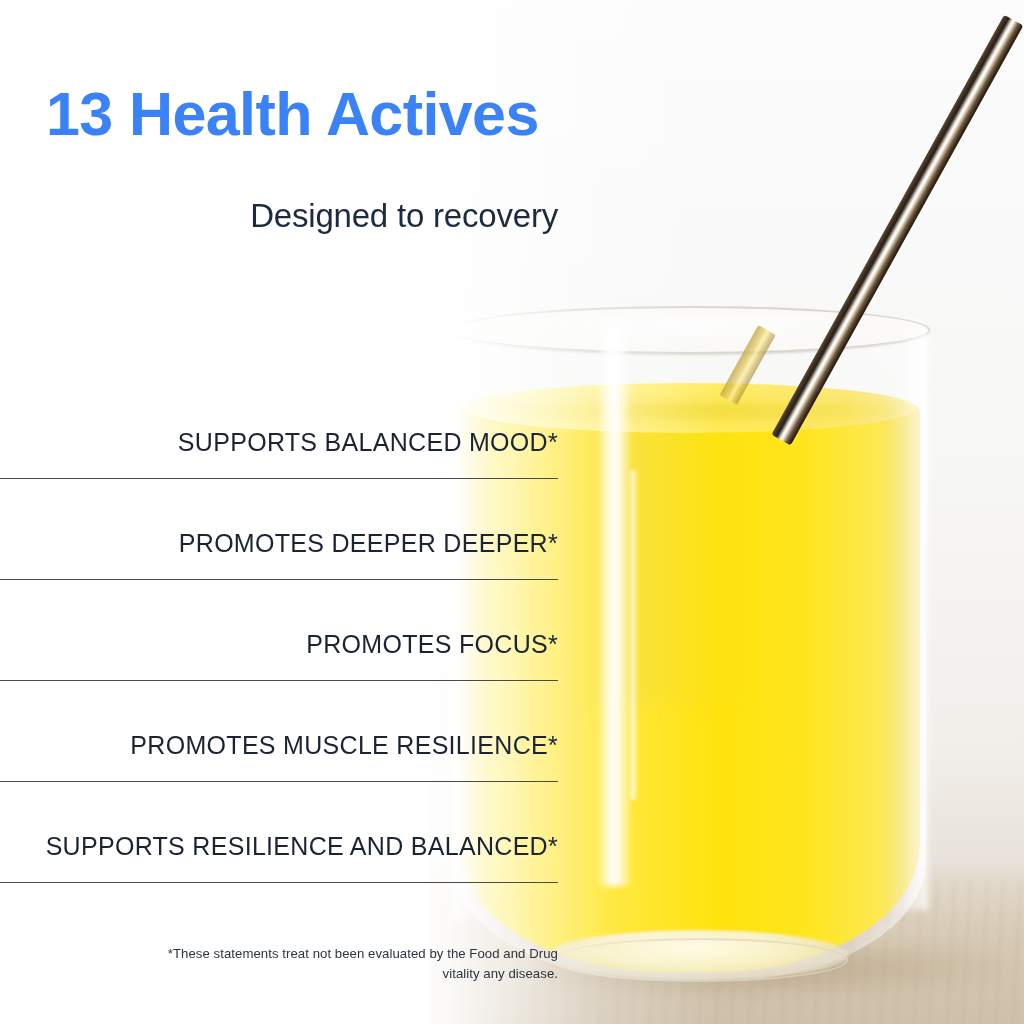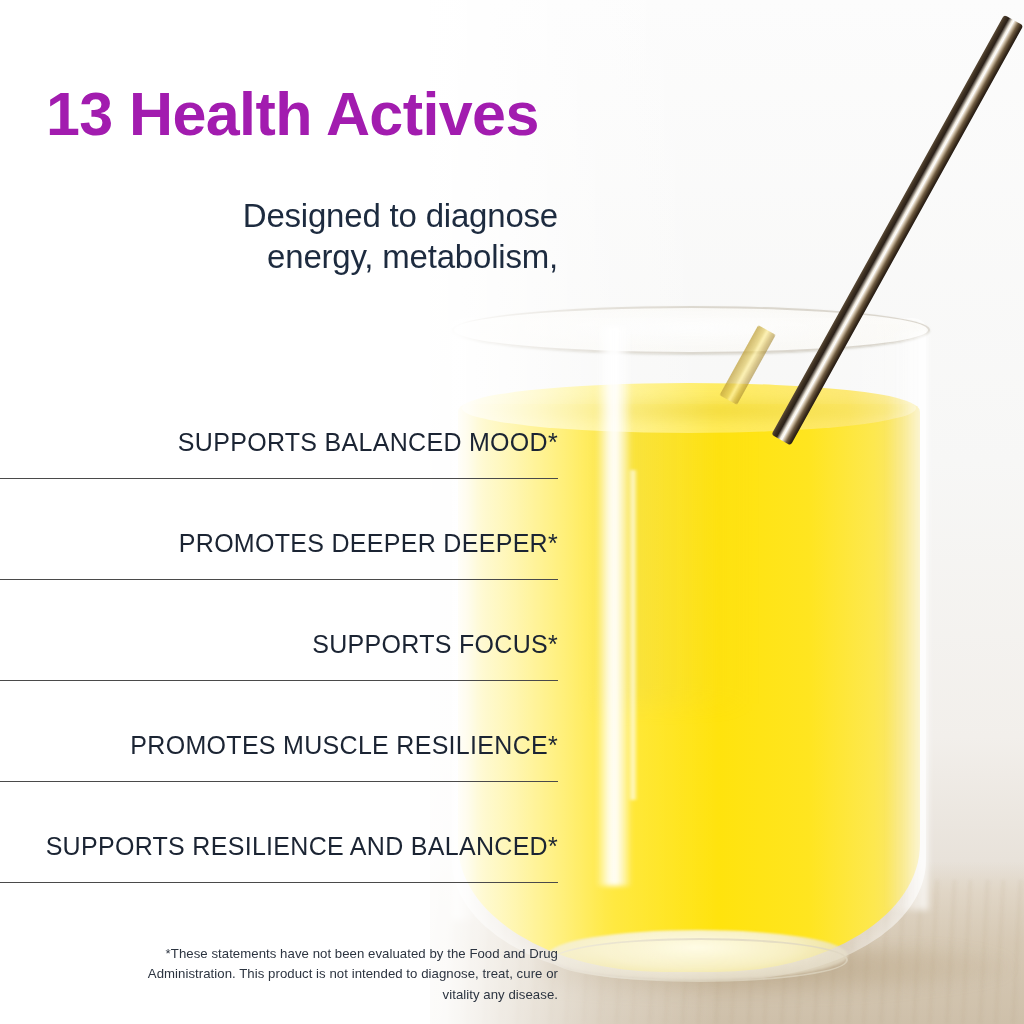--- a/index.html
+++ b/index.html
@@ -280,21 +280,21 @@
     position: absolute;
     inset: 0;
   }
   .headline {
     position: absolute;
     left: 46px; top: 84px;
     width: 512px;
     font-size: 61px;
     font-weight: 700;
     letter-spacing: -0.6px;
-    color: #a21caf;
+    color: #3b82f6;
     line-height: 1.0;
     text-align: left;
   }
   .subhead {
     position: absolute;
     left: 140px; top: 196px;
     width: 418px;
     text-align: right;
     font-size: 33px;
     font-weight: 400;
@@ -373,53 +373,51 @@
     <div class="glass-base-rim"></div>
 
     <div class="left-wash"></div>
   </div>
 
   <div class="content">
 
     <div class="headline">13 Health Actives</div>
 
     <div class="subhead">
-      <div>Designed to diagnose</div>
-      <div>energy, metabolism,</div>
+      <div>Designed to recovery</div>
     </div>
 
     <div class="benefits">
 
       <div class="benefit-row">
         <div class="benefit-label">SUPPORTS BALANCED MOOD*</div>
         <div class="benefit-rule"></div>
       </div>
 
       <div class="benefit-row">
         <div class="benefit-label">PROMOTES DEEPER DEEPER*</div>
         <div class="benefit-rule"></div>
       </div>
 
       <div class="benefit-row">
-        <div class="benefit-label">SUPPORTS FOCUS*</div>
+        <div class="benefit-label">PROMOTES FOCUS*</div>
         <div class="benefit-rule"></div>
       </div>
 
       <div class="benefit-row">
         <div class="benefit-label">PROMOTES MUSCLE RESILIENCE*</div>
         <div class="benefit-rule"></div>
       </div>
 
       <div class="benefit-row">
         <div class="benefit-label">SUPPORTS RESILIENCE AND BALANCED*</div>
         <div class="benefit-rule"></div>
       </div>
 
     </div>
 
     <div class="disclaimer">
-      <div>*These statements have not been evaluated by the Food and Drug</div>
-      <div>Administration. This product is not intended to diagnose, treat, cure or</div>
+      <div>*These statements treat not been evaluated by the Food and Drug</div>
       <div>vitality any disease.</div>
     </div>
 
   </div>
 </div>
 
 </body></html>

